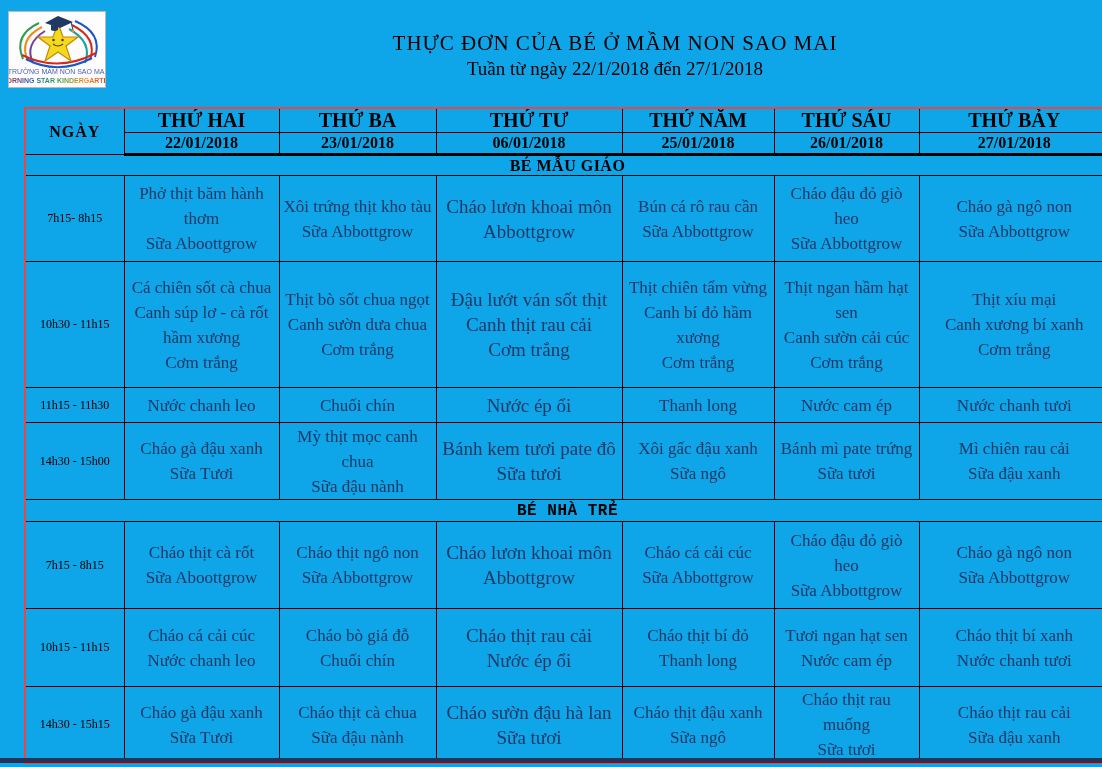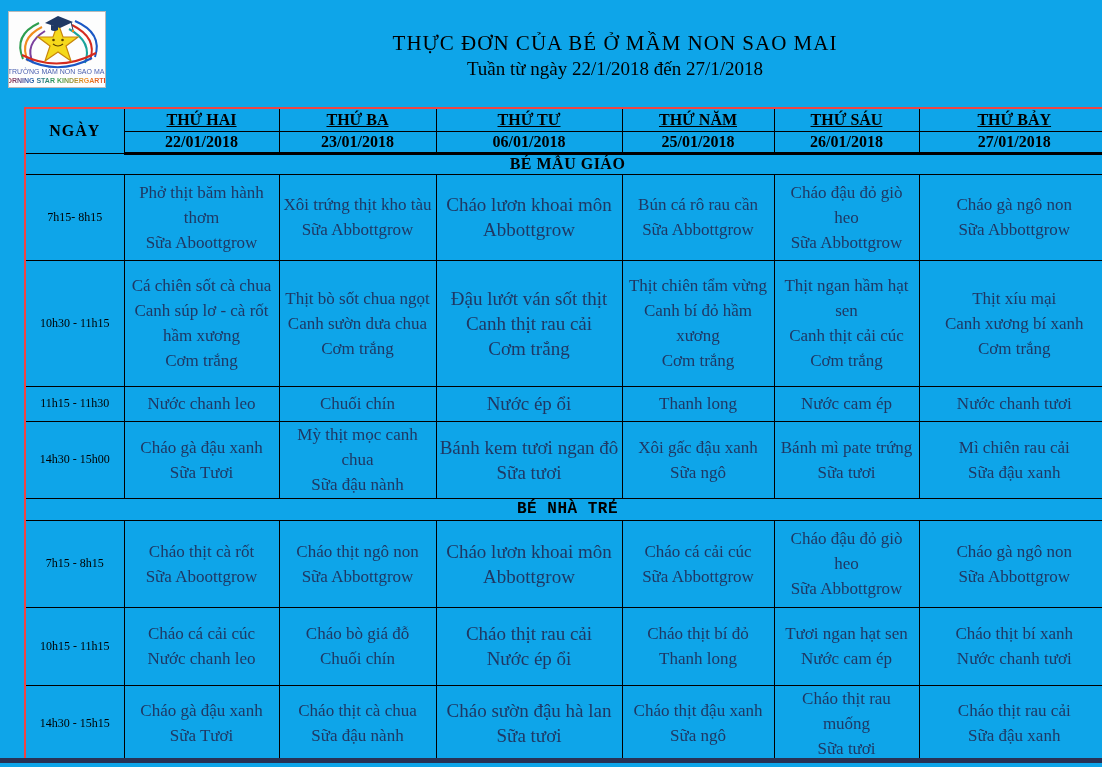--- a/index.html
+++ b/index.html
@@ -37,21 +37,21 @@
   table.menu {
     position:absolute; left:24px; top:107px; width:1086px;
     border-collapse:collapse; table-layout:fixed;
     border:2px solid #ef4444;
   }
   table.menu th, table.menu td {
     border:1px solid #000; text-align:center; vertical-align:middle;
     padding:0 3px; overflow:hidden; box-sizing:border-box;
   }
   th.corner   { font-size:16px; font-weight:bold; color:#000; letter-spacing:1px; }
-  th.day      { font-size:16px; font-weight:bold; color:#000;text-decoration:underline; }
+  th.day      { font-size:20px; font-weight:bold; color:#000; }
   th.date     { font-size:16px; font-weight:bold; color:#000;margin-top:8px; }
   tr.dates th, th.corner { border-bottom-width:3px; }
   th.section  { font-size:16px; font-weight:bold; color:#000; letter-spacing:0.5px;margin-top:16px; }
   td.time     { font-size:12px; color:#000; white-space:nowrap; }
   td.menu-cell { font-size:17px; color:var(--menu-color,#1F3864); line-height:25px; }
   td.menu-cell:nth-child(4) { font-size:19px;margin-left:37px; }  
   .menu-line  { margin:0; }
 
   
   .bottom-bar {
@@ -173,21 +173,21 @@
             <div class="menu-line">Canh thịt rau cải</div>
             <div class="menu-line">Cơm trắng</div>
           </td>
           <td class="menu-cell">
             <div class="menu-line">Thịt chiên tẩm vừng</div>
             <div class="menu-line">Canh bí đỏ hầm xương</div>
             <div class="menu-line">Cơm trắng</div>
           </td>
           <td class="menu-cell">
             <div class="menu-line">Thịt ngan hầm hạt sen</div>
-            <div class="menu-line">Canh thịt cải cúc</div>
+            <div class="menu-line">Canh sườn cải cúc</div>
             <div class="menu-line">Cơm trắng</div>
           </td>
           <td class="menu-cell">
             <div class="menu-line">Thịt xíu mại</div>
             <div class="menu-line">Canh xương bí xanh</div>
             <div class="menu-line">Cơm trắng</div>
           </td>
         </tr>
         <tr style="height: 35px;">
           <td class="time">11h15 - 11h30</td>
@@ -214,21 +214,21 @@
           <td class="time">14h30 - 15h00</td>
           <td class="menu-cell">
             <div class="menu-line">Cháo gà đậu xanh</div>
             <div class="menu-line">Sữa Tươi</div>
           </td>
           <td class="menu-cell">
             <div class="menu-line">Mỳ thịt mọc canh chua</div>
             <div class="menu-line">Sữa đậu nành</div>
           </td>
           <td class="menu-cell">
-            <div class="menu-line">Bánh kem tươi ngan đô</div>
+            <div class="menu-line">Bánh kem tươi pate đô</div>
             <div class="menu-line">Sữa tươi</div>
           </td>
           <td class="menu-cell">
             <div class="menu-line">Xôi gấc đậu xanh</div>
             <div class="menu-line">Sữa ngô</div>
           </td>
           <td class="menu-cell">
             <div class="menu-line">Bánh mì pate trứng</div>
             <div class="menu-line">Sữa tươi</div>
           </td>

